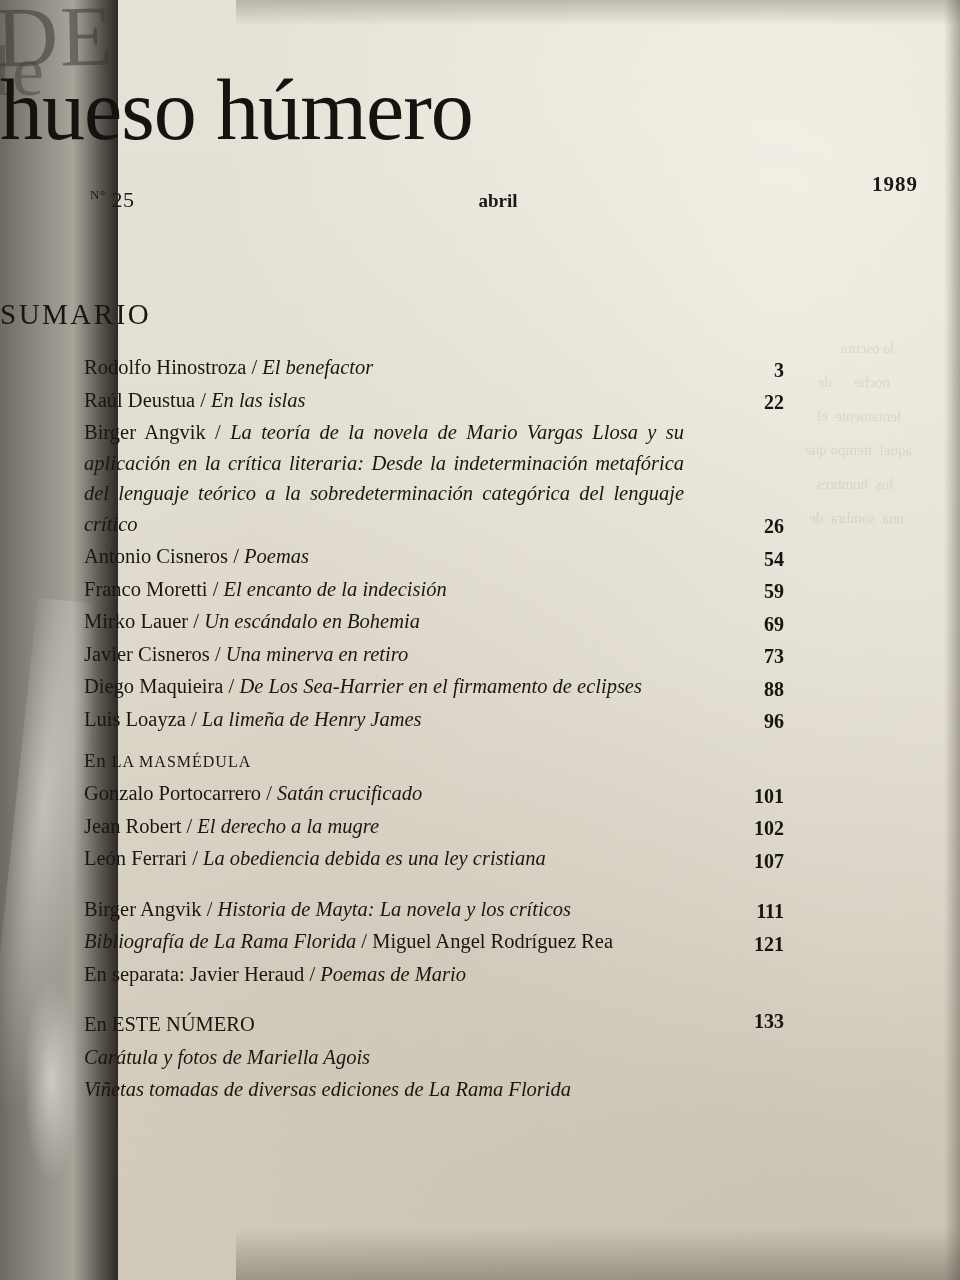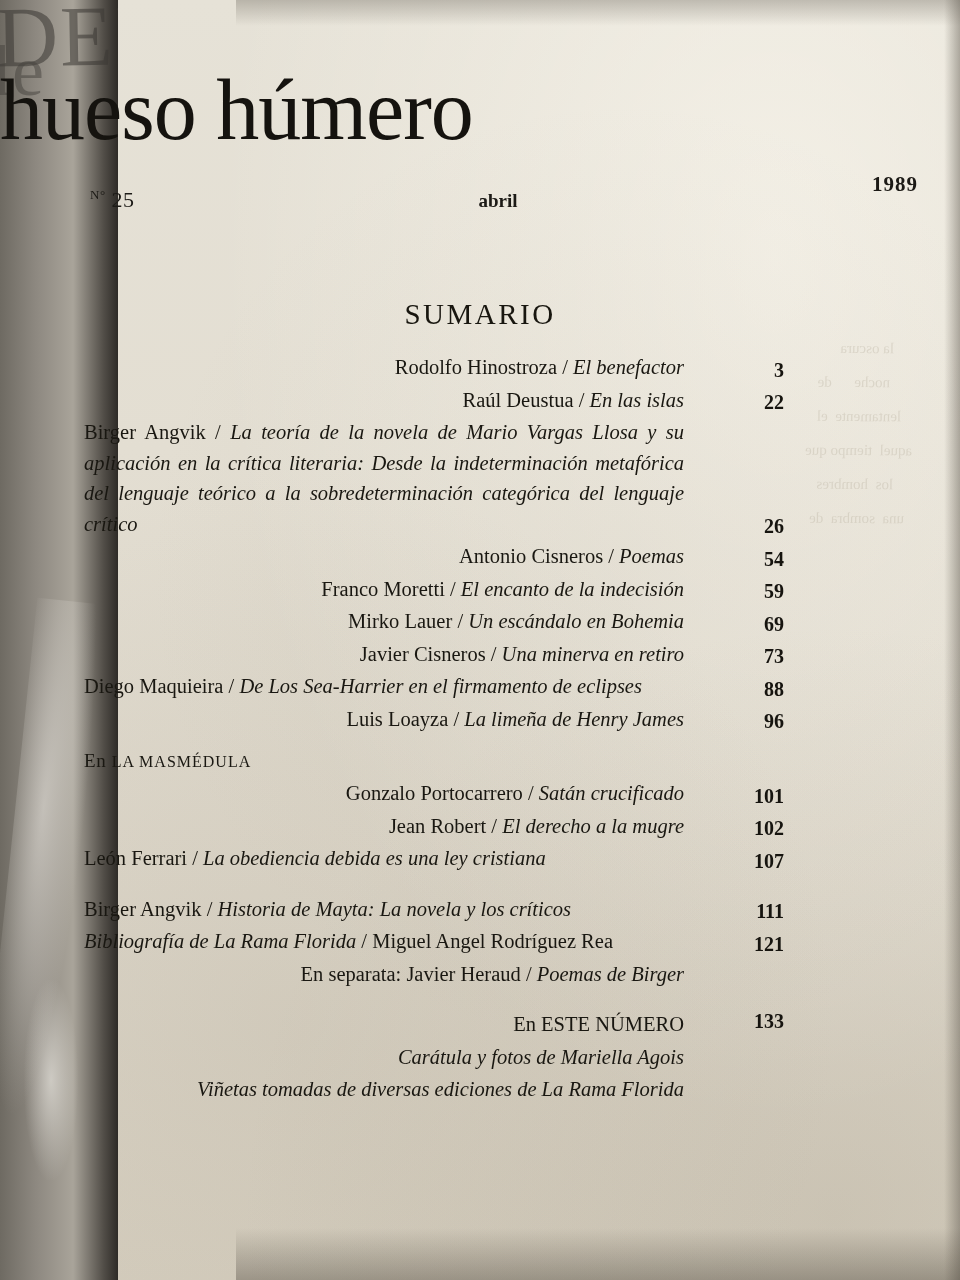--- a/index.html
+++ b/index.html
@@ -140,21 +140,20 @@
     font-weight: 700;
     letter-spacing: 1px;
     margin-left: 12px;
   }
 
   
   .sumario-heading {
     position: absolute;
     top: 298px;
     left: 0; right: 0;
-    text-align: center;
     font-size: 29px;
     letter-spacing: 2.5px;
     color: #18160f;
   }
 
   .toc {
     position: absolute;
     top: 352px;
     left: 84px;
     width: 700px;
@@ -166,21 +165,21 @@
   }
   .toc-entry .text {
     display: block;
     width: 600px;
     font-size: 20.5px;
     line-height: 30.5px;
     color: #191711;
     text-align: justify;
     text-justify: inter-word;
   }
-  .toc-entry .text.no-just { text-align: right; }
+  .toc-entry .text.no-just { text-align: left; }
   .toc-entry .page {
     position: absolute;
     right: 0;
     bottom: 1px;
     width: 52px;
     text-align: right;
     font-size: 20px;
     font-weight: 700;
     color: #16140f;
   }
@@ -329,21 +328,21 @@
       <span class="text"><span>Birger Angvik</span> <span>/</span> <span class="it">Historia de Mayta: La novela y los críticos</span></span>
       <span class="page">111</span>
     </div>
 
     <div class="toc-entry gap-top-lg">
       <span class="text"><span class="it">Bibliografía de La Rama Florida</span> <span>/</span> <span>Miguel Angel Rodríguez Rea</span></span>
       <span class="page">121</span>
     </div>
 
     <div class="toc-entry gap-top-lg">
-      <span class="text no-just"><span>En separata:</span> <span>Javier Heraud</span> <span>/</span> <span class="it">Poemas de Birger</span></span>
+      <span class="text no-just"><span>En separata:</span> <span>Javier Heraud</span> <span>/</span> <span class="it">Poemas de Mario</span></span>
     </div>
 
     <div class="toc-entry gap-top">
       <span class="text no-just"><span>En</span> <span class="sc">ESTE NÚMERO</span></span>
       <span class="page top">133</span>
     </div>
 
     <div class="toc-entry">
       <span class="text it no-just">Carátula y fotos de Mariella Agois</span>
     </div>

